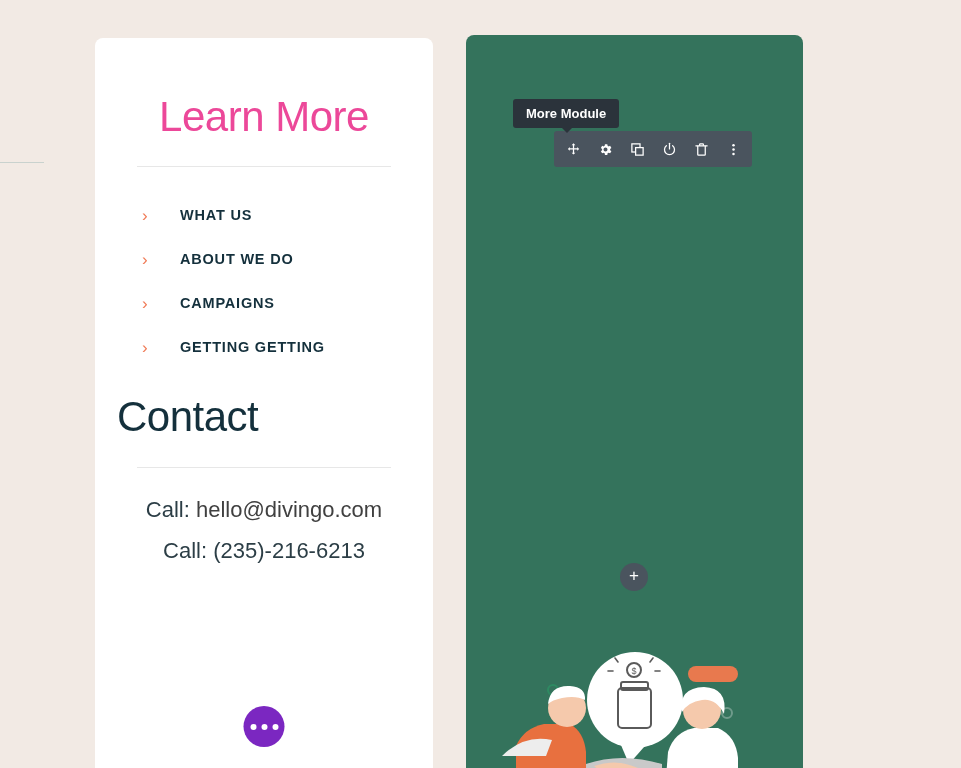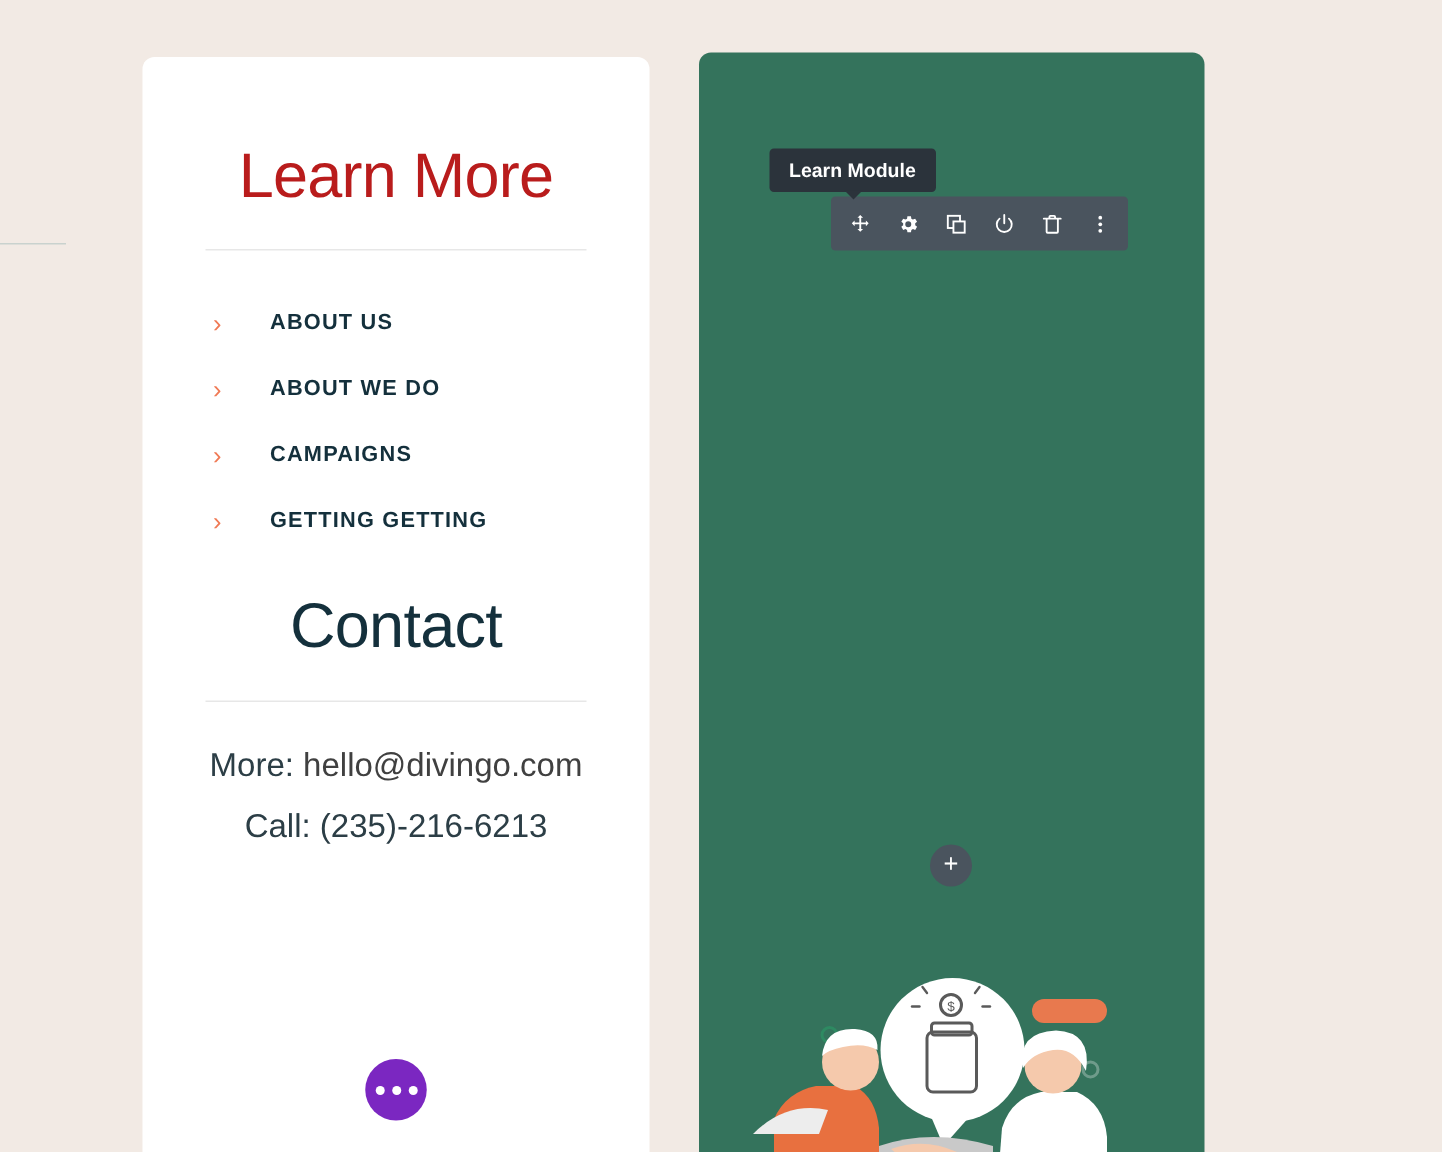--- a/index.html
+++ b/index.html
@@ -37,21 +37,21 @@
     box-sizing: border-box;
     padding: 0 22px;
   }
   .card-heading {
     margin: 0;
     padding-top: 56px;
     font-size: 42px;
     font-weight: 400;
     line-height: 1.1;
     text-align: center;
-    color: #b91c1c;
+    color: #ec4899;
     letter-spacing: -0.5px;
   }
   .heading-rule {
     margin: 26px 20px 0 20px;
     height: 1px;
     background: #E7E7E7;
   }
   .link-list {
     margin: 0;
     padding: 26px 0 0 0;
@@ -76,21 +76,21 @@
     font-size: 14.5px;
     font-weight: bold;
     letter-spacing: 0.8px;
     color: #14303C;
   }
   .contact-heading {
     margin: 0;
     padding-top: 24px;
     font-size: 42px;
     font-weight: 400;
-    text-align: center;
+    text-align: left;
     color: #14303C;
     letter-spacing: -0.5px;
   }
   .contact-lines {
     padding-top: 22px;
     text-align: center;
   }
   .contact-line {
     font-size: 22px;
     color: #2C3E46;
@@ -207,42 +207,42 @@
 <div class="edge-rule"></div>
 
 <div class="white-card">
 
   <h2 class="card-heading">Learn More</h2>
   <div class="heading-rule"></div>
 
   <ul class="link-list">
     <li class="link-item">
       <span class="chev">›</span>
-      <span class="link-label">ABOUT US</span>
+      <span class="link-label">WHAT US</span>
     </li>
     <li class="link-item">
       <span class="chev">›</span>
       <span class="link-label">ABOUT WE DO</span>
     </li>
     <li class="link-item">
       <span class="chev">›</span>
       <span class="link-label">CAMPAIGNS</span>
     </li>
     <li class="link-item">
       <span class="chev">›</span>
       <span class="link-label">GETTING GETTING</span>
     </li>
   </ul>
 
   <h2 class="contact-heading">Contact</h2>
   <div class="heading-rule"></div>
 
   <div class="contact-lines">
     <div class="contact-line">
-      <span>More: </span><a class="accent" href="#" style="text-decoration:none">hello@divingo.com</a>
+      <span>Call: </span><a class="accent" href="#" style="text-decoration:none">hello@divingo.com</a>
     </div>
     <div class="contact-line">Call: (235)-216-6213</div>
   </div>
 
   <div class="dots-fab">
     <i></i>
     <i></i>
     <i></i>
   </div>
 </div>
@@ -321,13 +321,13 @@
   </div>
   <div class="tb-btn">
     <svg width="15" height="15" viewBox="0 0 24 24">
       <circle cx="12" cy="5" r="2" fill="#fff"></circle>
       <circle cx="12" cy="12" r="2" fill="#fff"></circle>
       <circle cx="12" cy="19" r="2" fill="#fff"></circle>
     </svg>
   </div>
 </div>
 
-<div class="tooltip">Learn Module</div>
+<div class="tooltip">More Module</div>
 
 </body></html>

